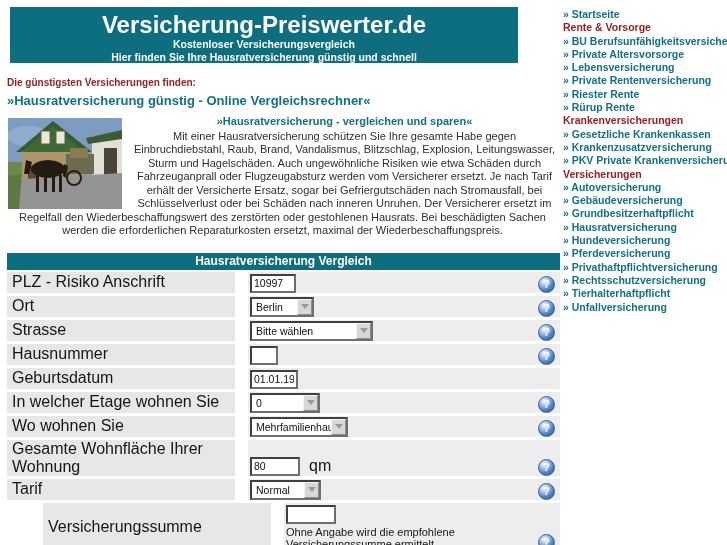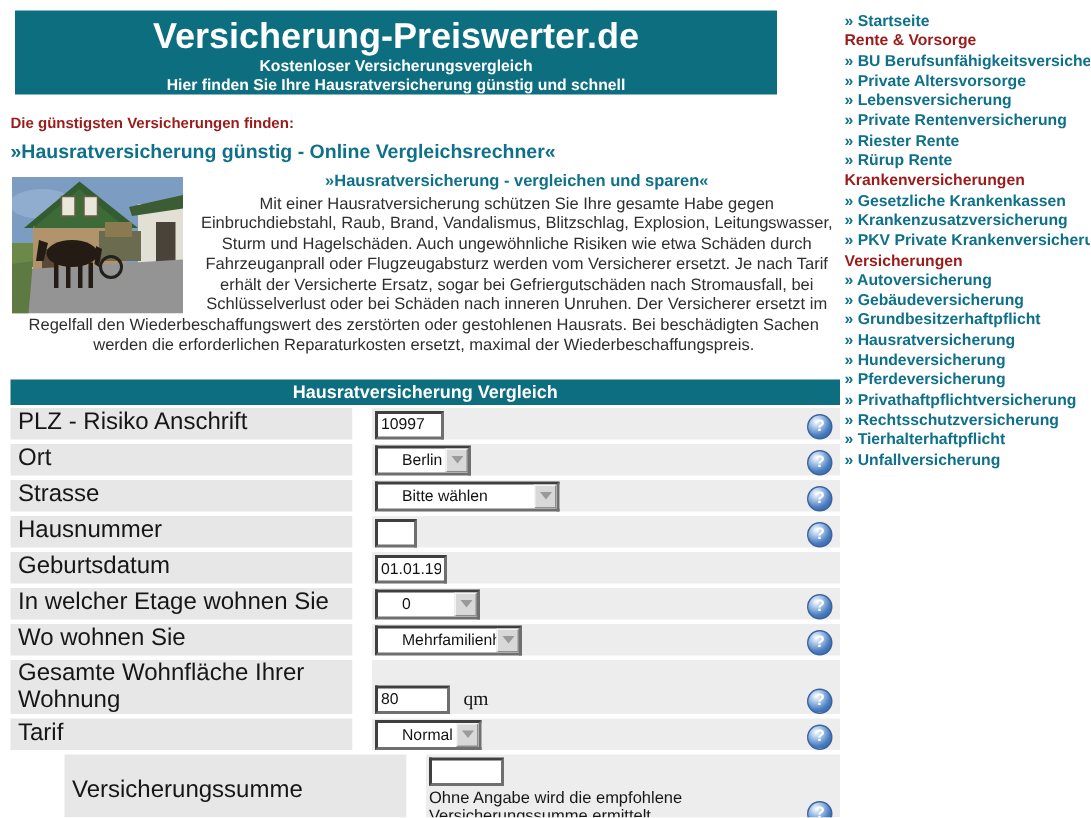--- a/index.html
+++ b/index.html
@@ -32,29 +32,29 @@
   .form-header{background:var(--teal);color:#fff;font-weight:bold;font-size:12px;
     height:17px;line-height:17px;text-align:center;margin-bottom:2px;}
   .form-row{display:flex;margin-bottom:3px;min-height:21px;}
   .label-cell{width:228px;background:#e7e7e7;display:flex;align-items:center;
     padding-left:5px;font-size:16px;color:#161616;flex-shrink:0;}
   .col-gap{width:13px;flex-shrink:0;background:#fff;}
   .value-cell{flex:1;background:#ededed;display:flex;align-items:flex-end;padding-left:2px;}
   .row-tall{min-height:48px;padding-left:36px;}
   .ctl-group{display:flex;flex-direction:column;justify-content:center;}
   .ctl-line{display:flex;align-items:center;}
-  .suffix{font-size:13px;color:#161616;margin-left:9px;font-family:Liberation Serif, serif;}
+  .suffix{font-size:16px;color:#161616;margin-left:9px;}
   .note{font-size:11px;color:#161616;max-width:300px;line-height:12.5px;margin-top:2px;}
 
   .txt-input{height:19px;border:2px solid;border-color:#3f3f3f #6f6f6f #6f6f6f #3f3f3f;
     background:#fff;font-family:"Liberation Sans","DejaVu Sans",sans-serif;
     font-size:10.5px;padding:0 2px;color:#111;}
   .sel{position:relative;height:20px;border:2px solid;border-color:#3f3f3f #6f6f6f #6f6f6f #3f3f3f;
     background:#fff;display:flex;align-items:center;font-size:10.5px;color:#111;
-    padding-left:16px;overflow:hidden;}
+    padding-left:4px;overflow:hidden;}
   .sel-btn{position:absolute;right:0;top:0;bottom:0;width:15px;background:#d8d8d8;
     border:1px solid;border-color:#f4f4f4 #8d8d8d #8d8d8d #f4f4f4;
     display:flex;align-items:center;justify-content:center;}
   .tri{width:0;height:0;border-left:4px solid transparent;border-right:4px solid transparent;
     border-top:5px solid #9a9a9a;}
 
   .help{width:17px;height:17px;border-radius:50%;margin-left:auto;margin-right:5px;
     background:radial-gradient(circle at 35% 28%,#ffffff 0%,#a9c6ea 28%,#4a7ec0 62%,#2b5a9e 100%);
     border:1px solid #3a639f;color:#fff;font-weight:bold;font-size:11px;line-height:15px;
     text-align:center;flex-shrink:0;cursor:pointer;}

